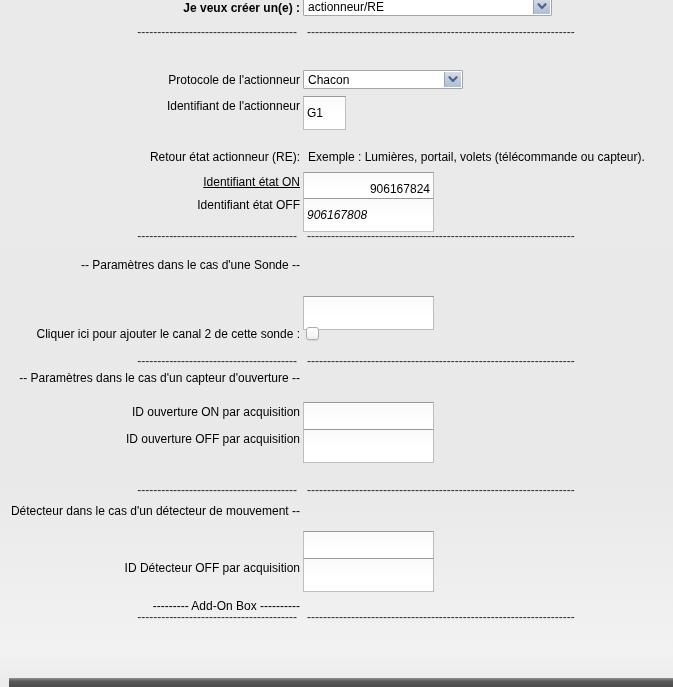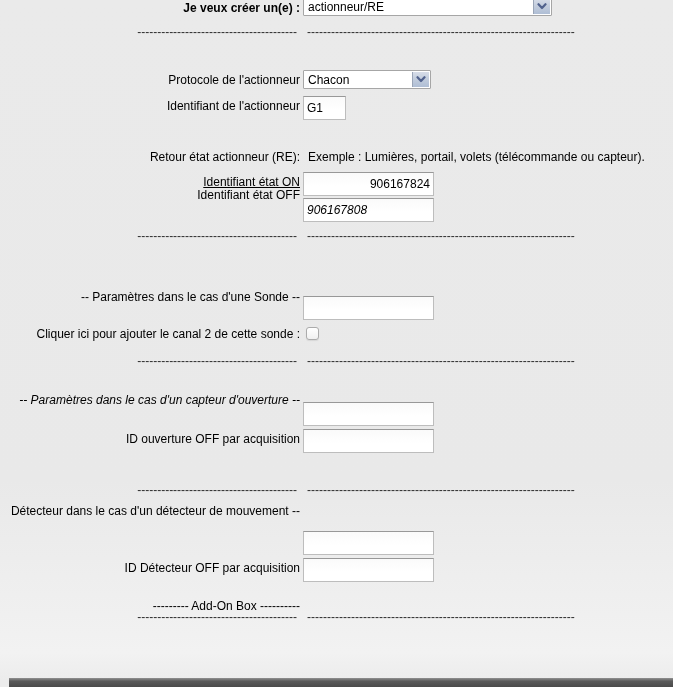--- a/index.html
+++ b/index.html
@@ -27,21 +27,21 @@
     display:block;padding:2px 20px 0 4px;font-size:12px;line-height:15px;
     white-space:nowrap;overflow:hidden;
   }
   .arrow-btn{
     position:absolute;top:1px;right:1px;bottom:1px;width:16px;
     background:linear-gradient(180deg,#d7dde8 0%,#c3cddd 45%,#afbed5 100%);
     border-left:1px solid #9aa5b7;
     display:flex;align-items:center;justify-content:center;
   }
   .tinput{
-    position:absolute;left:303px;height:24px;box-sizing:border-box;
+    position:absolute;left:303px;height:34px;box-sizing:border-box;
     border:1px solid #bdbdbd;border-top-color:#989898;
     background:linear-gradient(180deg,#fafafa,#ffffff 60%);
     font-family:"Liberation Sans",sans-serif;font-size:12px;color:#000;
     padding:0 3px;outline:none;
   }
   .cbx{
     position:absolute;left:306px;width:13px;height:13px;box-sizing:border-box;
     border:1px solid #ababab;border-radius:3px;
     background:linear-gradient(180deg,#ffffff,#f0f0f0);
     box-shadow:0 1px 1px rgba(0,0,0,0.08);
@@ -64,56 +64,57 @@
         <polyline points="1.5,1.2 5,5 8.5,1.2" fill="none" stroke="#51628d" stroke-width="2.2" stroke-linecap="round" stroke-linejoin="round"></polyline>
       </svg>
     </span>
   </div>
 
   <div class="sep-l" style="top:25px;">----------------------------------------</div>
   <div class="sep-r" style="top:25px;">-------------------------------------------------------------------</div>
 
 
   <div class="lbl" style="top:73px;">Protocole de l'actionneur</div>
-  <div class="select" style="top:70px;width:128px;">
+  <div class="select" style="top:70px;width:160px;">
     <span class="val">Chacon</span>
     <span class="arrow-btn">
       <svg width="10" height="7" viewBox="0 0 10 7">
         <polyline points="1.5,1.2 5,5 8.5,1.2" fill="none" stroke="#51628d" stroke-width="2.2" stroke-linecap="round" stroke-linejoin="round"></polyline>
       </svg>
     </span>
   </div>
 
   <div class="lbl" style="top:99px;">Identifiant de l'actionneur</div>
   <input class="tinput" style="top: 96px; width: 43px;" value="G1">
 
   <div class="lbl" style="top:150px;">Retour état actionneur (RE):</div>
   <div class="example" style="top:150px;">Exemple : Lumières, portail, volets (télécommande ou capteur).</div>
 
   <div class="lbl" style="top:175px;text-decoration:underline;">Identifiant état ON</div>
   <input class="tinput" style="top: 172px; width: 131px; text-align: right;" value="906167824">
 
-  <div class="lbl" style="top:188px;">Identifiant état OFF</div>
+  <div class="lbl" style="top:198px;">Identifiant état OFF</div>
   <input class="tinput" style="top: 198px; width: 131px; font-style: italic;" value="906167808">
 
   <div class="sep-l" style="top:229px;">----------------------------------------</div>
   <div class="sep-r" style="top:229px;">-------------------------------------------------------------------</div>
 
-  <div class="heading" style="top:258px;margin-top:32px;">-- Paramètres dans le cas d'une Sonde --</div>
+  <div class="heading" style="top:258px;">-- Paramètres dans le cas d'une Sonde --</div>
 
   <input class="tinput" style="top: 296px; width: 131px;" value="">
 
   <div class="lbl" style="top:327px;">Cliquer ici pour ajouter le canal 2 de cette sonde :</div>
   <span class="cbx" style="top:327px;"></span>
 
   <div class="sep-l" style="top:354px;">----------------------------------------</div>
   <div class="sep-r" style="top:354px;">-------------------------------------------------------------------</div>
 
-  <div class="heading" style="top:393px;font-style:italic;">-- Paramètres dans le cas d'un capteur d'ouverture --</div>
+  <div class="heading" style="top:371px;">-- Paramètres dans le cas d'un capteur d'ouverture --</div>
 
+  <div class="lbl" style="top:405px;">ID ouverture ON par acquisition</div>
   <input class="tinput" style="top: 402px; width: 131px;" value="">
 
   <div class="lbl" style="top:432px;">ID ouverture OFF par acquisition</div>
   <input class="tinput" style="top: 429px; width: 131px;" value="">
 
   <div class="sep-l" style="top:483px;">----------------------------------------</div>
   <div class="sep-r" style="top:483px;">-------------------------------------------------------------------</div>
 
   <div class="heading" style="top:504px;">Détecteur dans le cas d'un détecteur de mouvement --</div>
 

